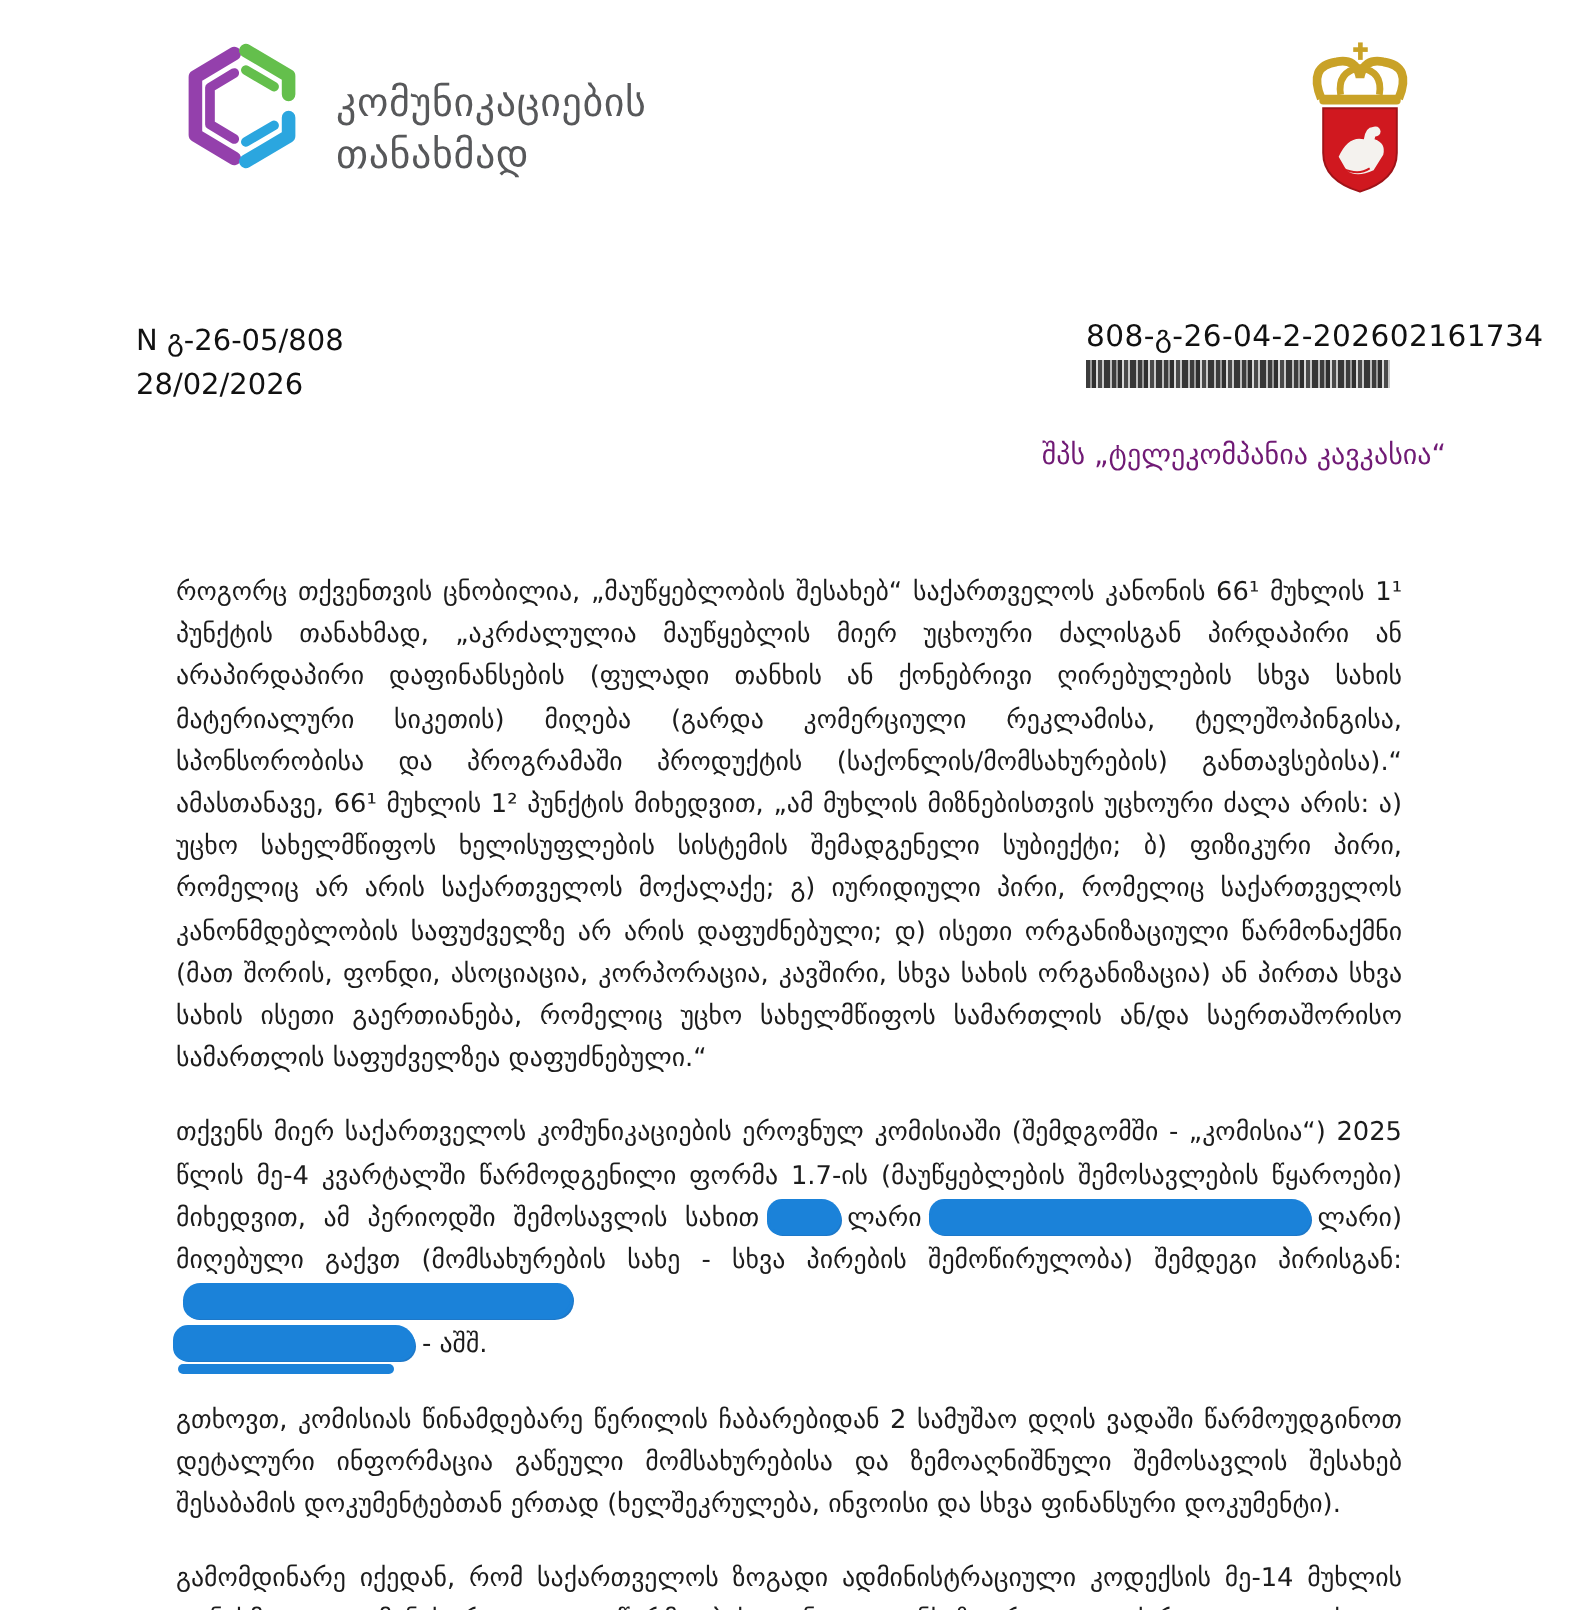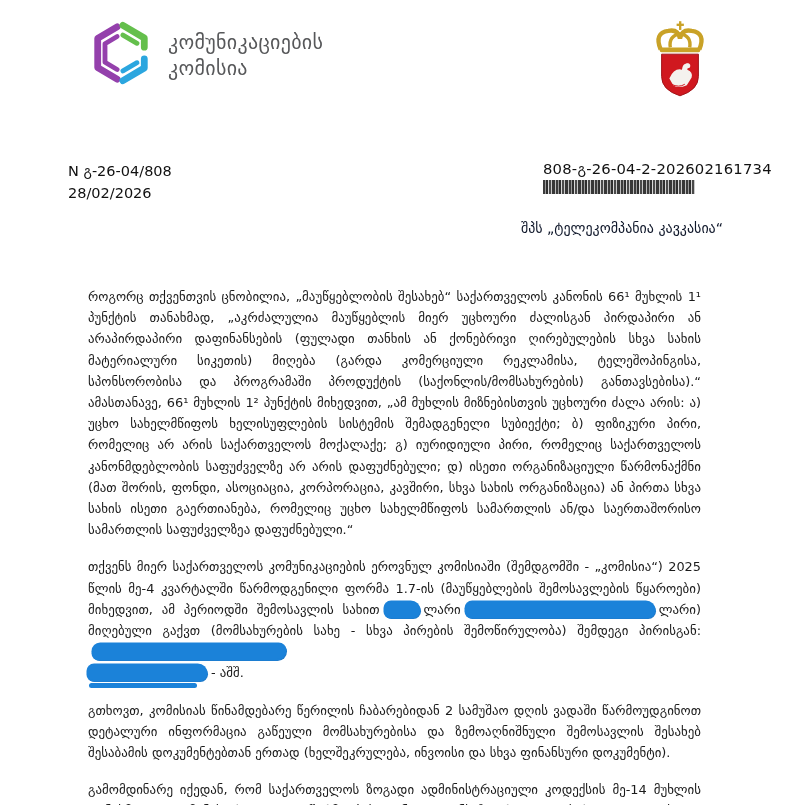--- a/index.html
+++ b/index.html
@@ -6,32 +6,32 @@
   .page{
     position:relative;
     width:787px;height:805px;
     background:#ffffff;
     font-family:"DejaVu Sans","Liberation Sans",sans-serif;
     color:#1c1c1c;
     overflow:hidden;
   }
   
   .header{position:absolute;top:20px;left:88px;right:60px;display:flex;justify-content:space-between;align-items:flex-start;}
-  .brand{display:flex;align-items:center;gap:14px;}
+  .brand{display:flex;align-items:flex-end;gap:14px;}
   .brand-name{font-size:20px;line-height:1.3;color:#57585a;letter-spacing:.3px;}
   .emblem{margin-right:16px;}
   
   .ref-left{position:absolute;left:68px;top:160px;font-size:14.5px;line-height:1.55;color:#111;}
   .reg-block{position:absolute;left:543px;top:160px;}
   .reg-number{font-size:14.8px;color:#111;letter-spacing:.2px;white-space:nowrap;}
   .barcode{margin-top:3px;width:152px;height:14px;
     background:repeating-linear-gradient(90deg,
       #3c3c3c 0 2px,#9a9a9a 2px 3px,#2f2f2f 3px 5px,#d8d8d8 5px 6px,
       #4a4a4a 6px 8px,#c9c9c9 8px 9px,#373737 9px 12px,#bdbdbd 12px 13px);}
-  .recipient{position:absolute;top:220px;right:64px;font-size:14px;color:#0f172a;}
+  .recipient{position:absolute;top:220px;right:64px;font-size:14px;color:#701a75;}
   
   .body{position:absolute;left:88px;top:270px;width:613px;}
   .body p{margin:16px 0 13px 0;font-size:12.9px;line-height:21.2px;text-align:justify;}
   
   .redact{
     display:inline-block;height:15px;vertical-align:-3px;
     background:#1b82d9;border-radius:8px 11px 9px 7px;
     box-shadow:0 0 0 1.5px #1b82d9,1px 1px 0 1px #1e78c8;
     margin:0 5px;
   }
@@ -56,40 +56,40 @@
           <path d="M30 7 L10 19 L10 49 L30 61" stroke="#9440ac" stroke-width="7" stroke-linecap="round" stroke-linejoin="round"></path>
           <path d="M30 17 L17.5 24.5 L17.5 43.5 L30 51" stroke="#9440ac" stroke-width="5" stroke-linecap="round" stroke-linejoin="round"></path>
           <path d="M36 5.5 L58 18.5 L58 28" stroke="#64bf4c" stroke-width="7" stroke-linecap="round" stroke-linejoin="round"></path>
           <path d="M36 15.5 L50.5 24" stroke="#64bf4c" stroke-width="5" stroke-linecap="round" stroke-linejoin="round"></path>
           <path d="M36 62.5 L58 49.5 L58 40" stroke="#2ba6df" stroke-width="7" stroke-linecap="round" stroke-linejoin="round"></path>
           <path d="M36 52.5 L50.5 44" stroke="#2ba6df" stroke-width="5" stroke-linecap="round" stroke-linejoin="round"></path>
         </svg>
       </span>
       <div class="brand-name">
         <div>კომუნიკაციების</div>
-        <div>კომისია</div>
+        <div>თანახმად</div>
       </div>
     </div>
     <span class="emblem">
       <svg width="62" height="78" viewBox="0 0 64 80">
         <rect x="31" y="1" width="2.4" height="9" fill="#c9a227"></rect>
         <rect x="28.5" y="3.5" width="7.5" height="2.4" fill="#c9a227"></rect>
         <path d="M12 30 Q5 13 20 11 Q30 9 32 19 Q34 9 44 11 Q59 13 52 30" fill="none" stroke="#c9a227" stroke-width="4.5"></path>
         <path d="M22 28 Q20 16 32 14 Q44 16 42 28" fill="none" stroke="#c9a227" stroke-width="3.5"></path>
         <rect x="11" y="28" width="42" height="5" rx="2" fill="#c9a227"></rect>
         <path d="M13 35 h38 v23 q0 14 -19 20 q-19 -6 -19 -20 z" fill="#d0181f" stroke="#a01318" stroke-width="1"></path>
         <path d="M21 60 q5 -11 13 -9 q1 -8 7 -6 l-1.5 6 q6 2 4.5 8 l-5 8 q-9 4 -14 0 z" fill="#f4f2ee"></path>
         <path d="M23 66 q8 4 14 0" fill="none" stroke="#d0181f" stroke-width="1"></path>
         <circle cx="40" cy="47" r="2.6" fill="#f4f2ee"></circle>
       </svg>
     </span>
   </div>
 
   <div class="ref-left">
-    <div>N გ-26-04/808</div>
+    <div>N გ-26-05/808</div>
     <div>28/02/2026</div>
   </div>
 
   <div class="reg-block">
     <div class="reg-number">808-გ-26-04-2-202602161734</div>
     <div class="barcode"></div>
   </div>
 
   <div class="recipient">შპს „ტელეკომპანია კავკასია“</div>
 

